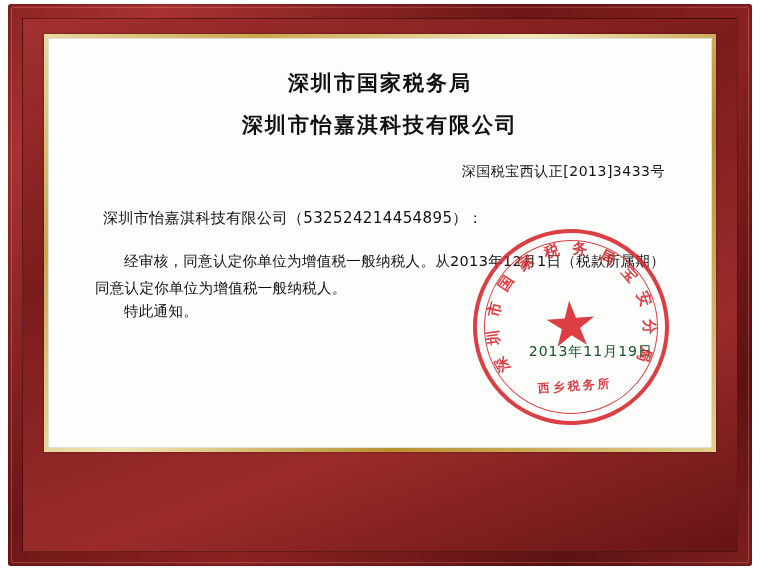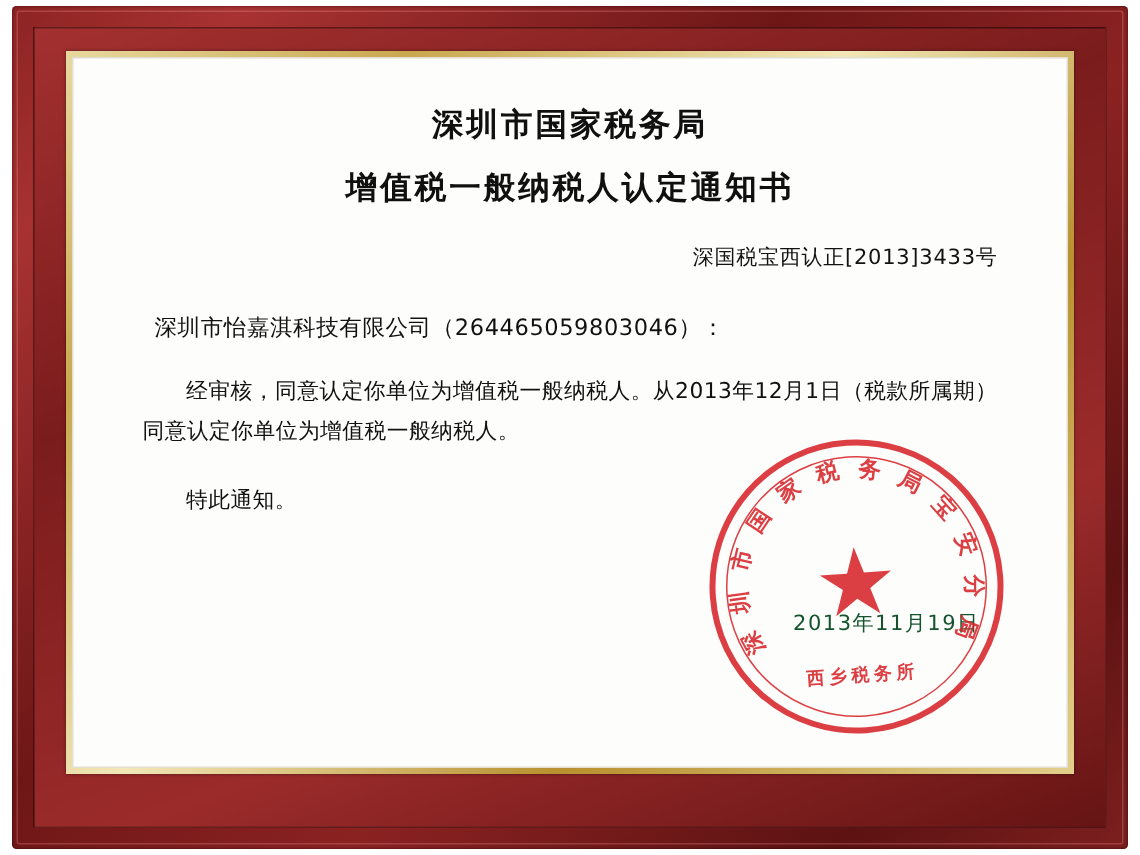--- a/index.html
+++ b/index.html
@@ -43,21 +43,21 @@
     border: 1px solid rgba(0,0,0,0.35);
     background: linear-gradient(160deg, #a33030 0%, #7b1c1c 35%, #9b2b2b 70%, #661414 100%);
   }
 
   
   .frame-gold {
     position: absolute;
     left: 36px;
     top: 30px;
     width: 672px;
-    height: 482px;
+    height: 418px;
     box-sizing: border-box;
     background: linear-gradient(135deg, #e8d9a0 0%, #c9a84e 20%, #f2e7b8 45%, #b8902f 70%, #e3cf8c 100%);
     padding: 4px;
     box-shadow: 0 0 2px rgba(0,0,0,0.5);
   }
 
   
   .paper {
     position: relative;
     width: 100%;
@@ -113,21 +113,20 @@
     margin-top: 20px;
     line-height: 1.85;
     letter-spacing: 0.3px;
     text-align: justify;
   }
   .para.indent {
     text-indent: 2em;
   }
   .para-note {
     font-size: 14.5px;
-    margin-top: 22px;
     text-indent: 2em;
     letter-spacing: 0.3px;
   }
 
   
   .date-line {
     position: absolute;
     right: 58px;
     bottom: 86px;
     font-size: 14px;
@@ -197,23 +196,23 @@
 </head>
 <body>
 
 <div class="frame-outer">
   <div class="frame-bevel"></div>
   <div class="frame-gold">
     <div class="paper">
 
       <div class="doc-body">
         <div class="title-line1">深圳市国家税务局</div>
-        <div class="title-line2">增值税一般纳税人认定通知书</div>
+        <div class="title-line2">深圳市怡嘉淇科技有限公司</div>
         <div class="doc-number">深国税宝西认正[2013]3433号</div>
-        <div class="addressee">深圳市怡嘉淇科技有限公司（264465059803046）：</div>
+        <div class="addressee">深圳市怡嘉淇科技有限公司（532524214454895）：</div>
         <div class="para indent">经审核，同意认定你单位为增值税一般纳税人。从2013年12月1日（税款所属期）同意认定你单位为增值税一般纳税人。</div>
         <div class="para-note">特此通知。</div>
       </div>
 
       <div class="date-line">2013年11月19日</div>
 
       <div class="seal">
         <div class="seal-ring-text" id="seal-arc">
             <span style="transform: rotate(-204.583deg) translate(78px) rotate(90deg) translate(-50%, -50%);">深</span>
             <span style="transform: rotate(-183.75deg) translate(78px) rotate(90deg) translate(-50%, -50%);">圳</span>

